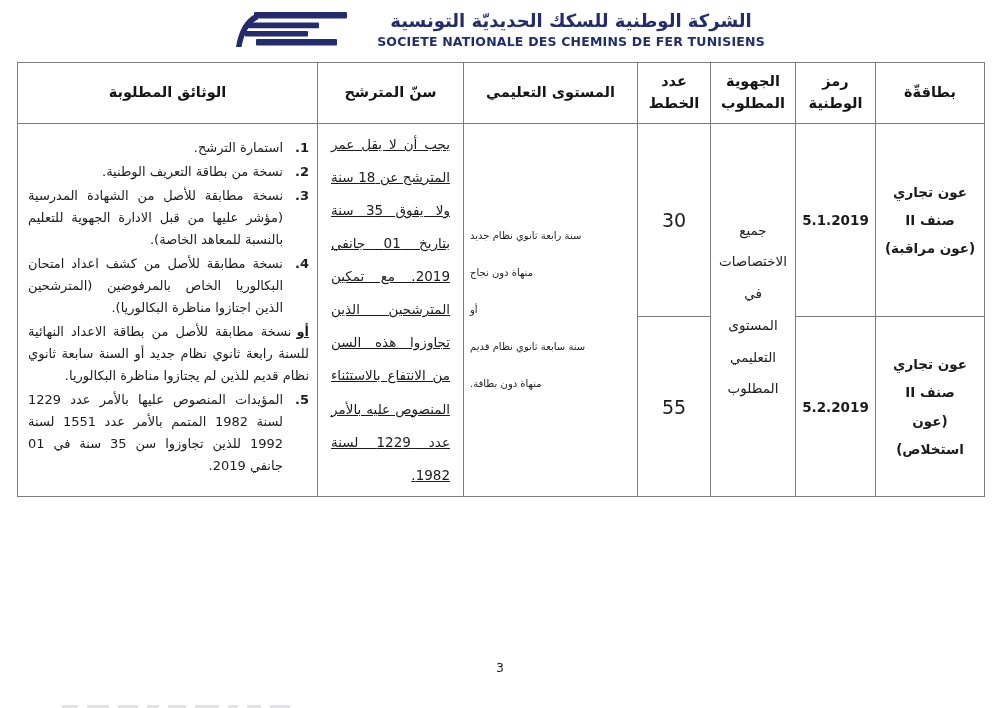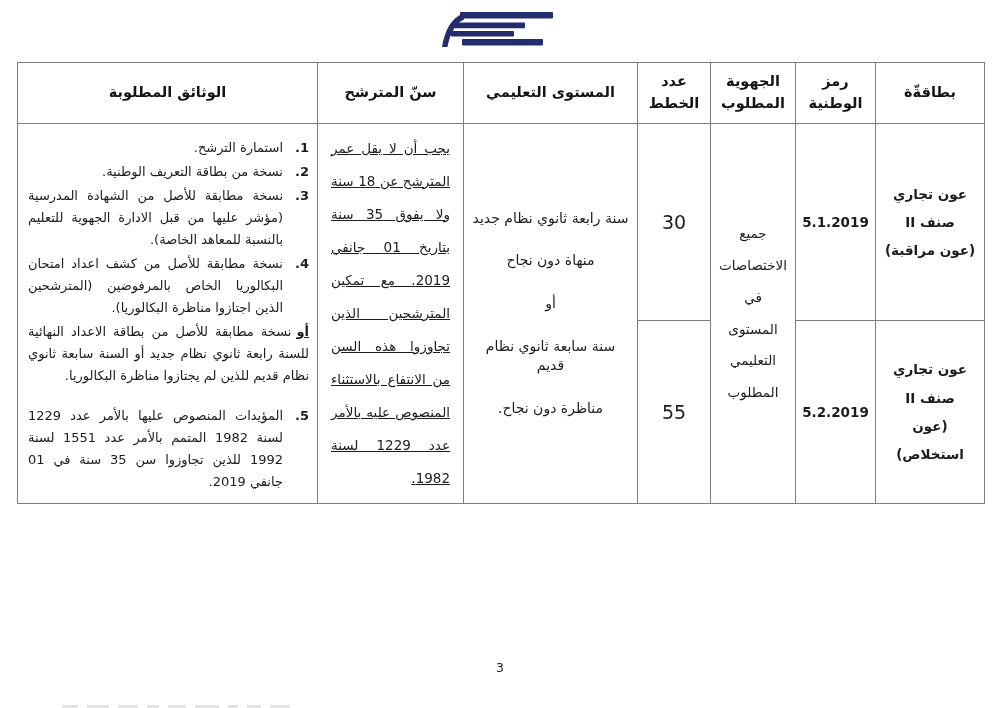--- a/index.html
+++ b/index.html
@@ -34,29 +34,29 @@
     text-align:center;vertical-align:middle;padding:3px 6px;line-height:1.5;
   }
   tr.body-row-1 td{height:182px;}
   tr.body-row-2 td{height:168px;}
   .cell-position{font-weight:bold;font-size:13.5px;text-align:center;vertical-align:middle;padding:4px 8px;}
   .cell-position .pline{line-height:2.1;}
   .cell-code{text-align:center;vertical-align:middle;font-size:13.5px;font-weight:bold;}
   .cell-code span{direction:ltr;unicode-bidi:isolate;}
   .cell-specialty{text-align:center;vertical-align:middle;font-size:13.5px;line-height:2.35;padding:2px 8px;}
   .cell-count{text-align:center;vertical-align:middle;font-size:19px;}
-  .cell-education{text-align:center;vertical-align:middle;font-size:14px;padding:4px 6px;}
+  .cell-education{text-align:left;vertical-align:middle;font-size:10px;padding:4px 6px;}
   .cell-education .eline{margin:23px 0;line-height:1.4;}
   .cell-age{vertical-align:middle;font-size:13.5px;text-align:justify;padding:4px 13px;}
   .cell-age p{margin:0;line-height:2.45;text-decoration:underline;}
   .cell-documents{vertical-align:top;padding:13px 8px 8px 10px;font-size:13px;}
   .doc-item{display:flex;margin-bottom:2px;}
   .doc-num{flex:0 0 26px;font-weight:bold;line-height:22px;text-align:right;padding-left:6px;box-sizing:border-box;}
   .doc-text{flex:1;text-align:justify;line-height:22px;}
-  .doc-or{margin:0 0 18px 0;text-align:justify;line-height:22px;}
+  .doc-or{margin:0 0 2px 0;text-align:justify;line-height:22px;}
   .doc-or .or-prefix{font-weight:bold;text-decoration:underline;margin-inline-end:5px;}
   
   .page-number{position:absolute;top:660px;left:0;width:100%;text-align:center;font-size:12.5px;color:#222;}
   .bottom-artifact{
     position:absolute;bottom:0;left:62px;width:230px;height:4px;
     display:flex;gap:9px;align-items:flex-end;overflow:hidden;
   }
   .bottom-artifact i{display:block;height:3px;background:#e3e3e5;flex:0 0 auto;}
 </style>
 </head>
@@ -66,20 +66,24 @@
   <div class="logo-box">
     <svg viewBox="0 0 118 38" width="118" height="38" xmlns="http://www.w3.org/2000/svg">
       <g fill="#232d6e">
         <path d="M1,37 C4,20 10,8 23,3 L23,9.5 C14,13.5 9,24 6.5,37 Z"></path>
         <rect x="19" y="2" width="93" height="6.5" rx="1"></rect>
         <rect x="13" y="12.5" width="71" height="5.8" rx="1"></rect>
         <rect x="10" y="21" width="63" height="5.4" rx="1"></rect>
         <rect x="21" y="29" width="81" height="6.4" rx="1"></rect>
       </g>
     </svg>
+  </div>
+  <div class="brand-text">
+    <div class="brand-ar">الشركة الوطنية للسكك الحديديّة التونسية</div>
+    <div class="brand-fr">SOCIETE NATIONALE DES CHEMINS DE FER TUNISIENS</div>
   </div>
 </div>
 
 <table class="main-table">
   <colgroup>
     <col class="c-position">
       <col class="c-code">
       <col class="c-specialty">
       <col class="c-count">
     <col class="c-education">
@@ -107,21 +111,21 @@
       <td class="cell-code">
         <span>5.1.2019</span>
       </td>
       <td class="cell-specialty" rowspan="2">جميع الاختصاصات في المستوى التعليمي المطلوب</td>
       <td class="cell-count">30</td>
       <td class="cell-education" rowspan="2">
         <div class="eline">سنة رابعة ثانوي نظام جديد</div>
         <div class="eline">منهاة دون نجاح</div>
         <div class="eline">أو</div>
         <div class="eline">سنة سابعة ثانوي نظام قديم</div>
-        <div class="eline">مناظرة دون نجاح.</div>
+        <div class="eline">منهاة دون بطاقة.</div>
       </td>
       <td class="cell-age" rowspan="2">
         <p>يجب أن لا يقل عمر المترشح عن 18 سنة ولا يفوق 35 سنة بتاريخ 01 جانفي 2019. مع تمكين المترشحين الذين تجاوزوا هذه السن من الانتفاع بالاستثناء المنصوص عليه بالأمر عدد 1229 لسنة 1982.</p>
       </td>
       <td class="cell-documents" rowspan="2">
         <div class="doc-item">
           <span class="doc-num">1.</span>
           <div class="doc-text">استمارة الترشح.</div>
         </div>
         <div class="doc-item">

